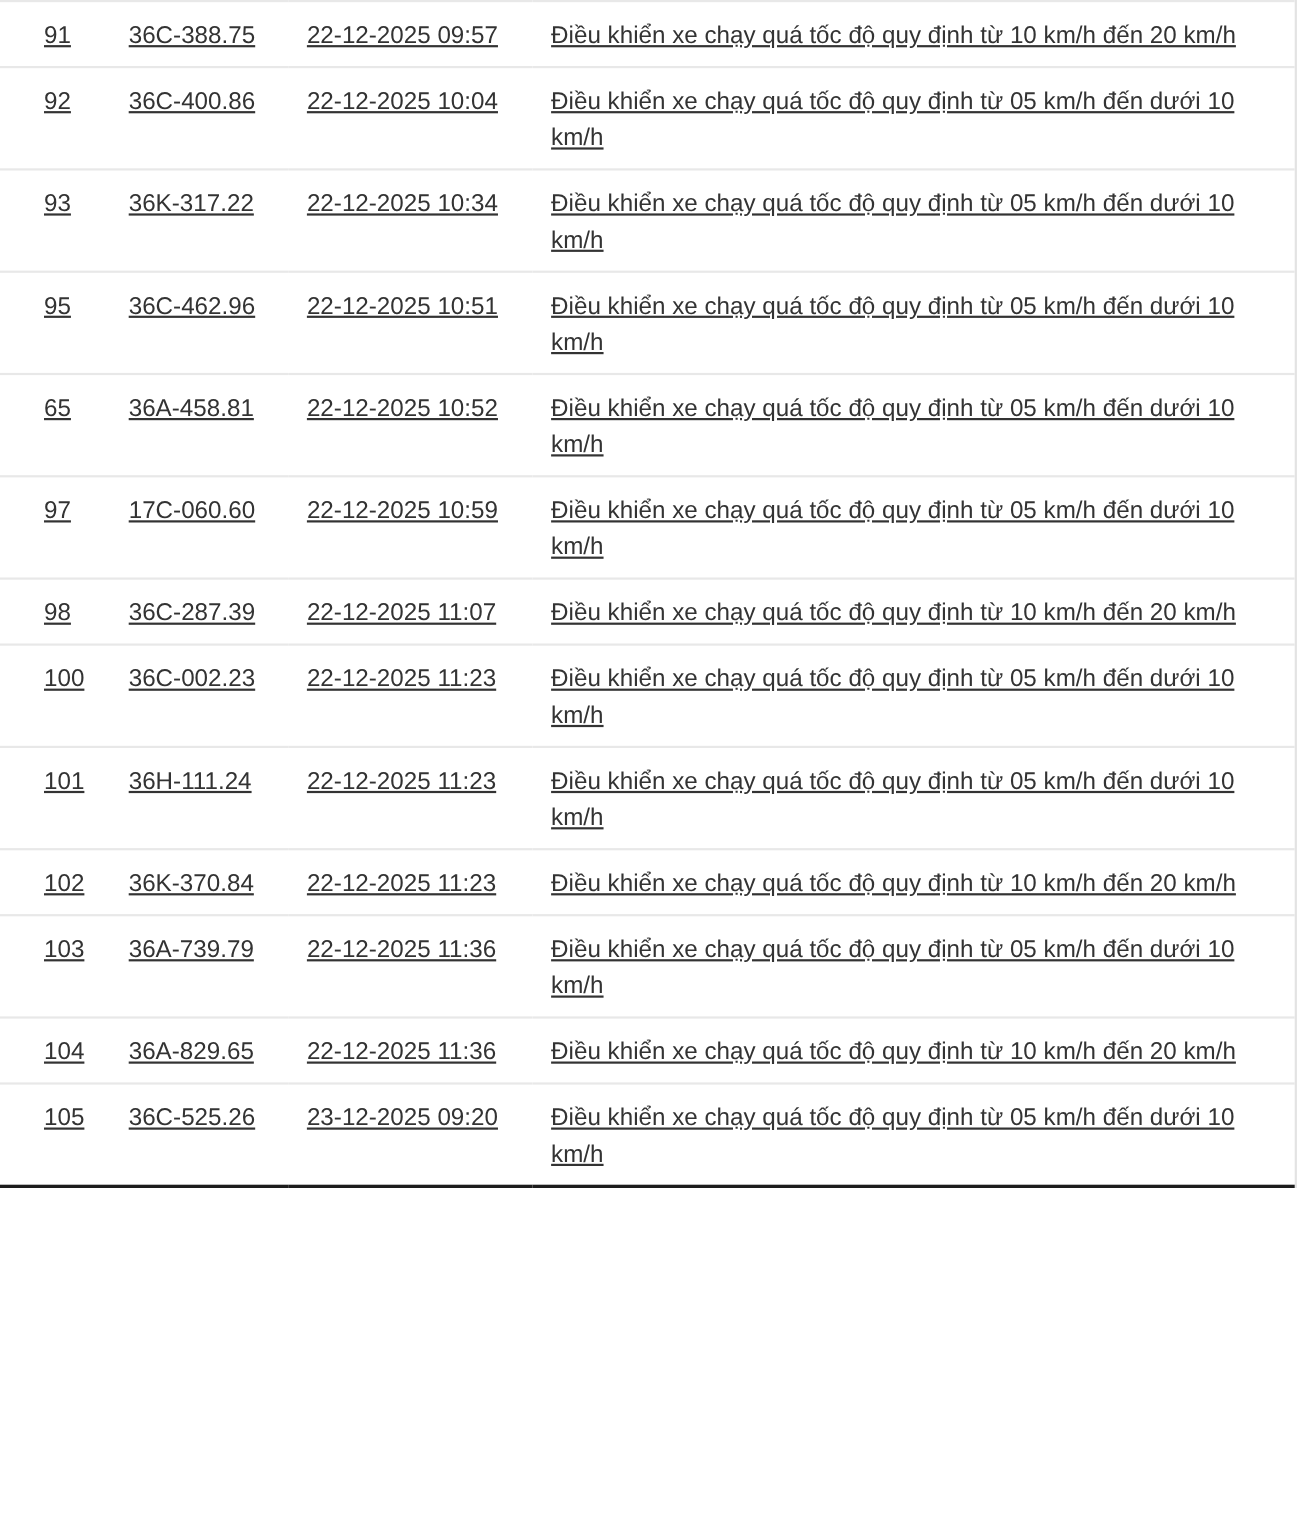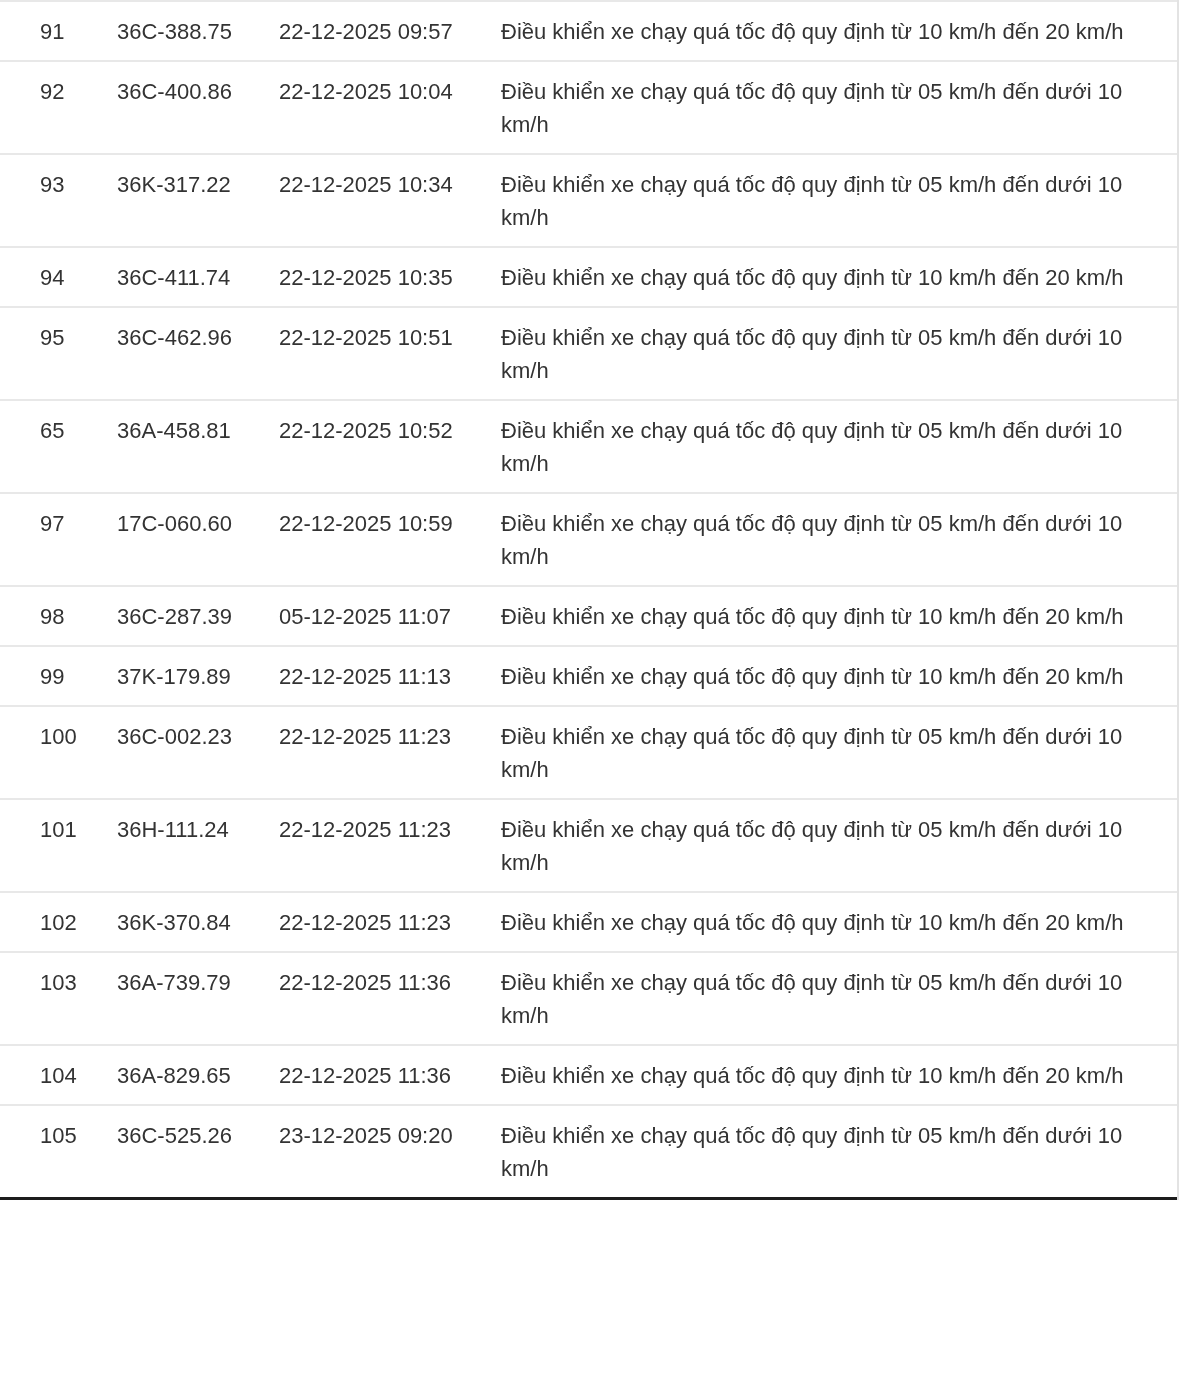--- a/index.html
+++ b/index.html
@@ -17,20 +17,21 @@
     border-right: 2px solid var(--right-border, #e3e3e3);
   }
   table.violations {
     width: 100%;
     border-collapse: collapse;
     table-layout: fixed;
     border-bottom: 3px solid var(--bottom-border, #1c1c1c);
   }
   table.violations tr {
     border-top: 2px solid var(--row-separator, #e8e8e8);
+    text-decoration: underline;
   }
   table.violations td {
     box-sizing: border-box;
     vertical-align: top;
     font-size: 22px;
     line-height: 33px;
     padding-top: 13px;
     padding-bottom: 12px;
     color: var(--text, #333333);
     word-wrap: break-word;
@@ -58,53 +59,41 @@
         <td class="c-time">22-12-2025 10:04</td>
         <td class="c-desc">Điều khiển xe chạy quá tốc độ quy định từ 05 km/h đến dưới 10 km/h</td>
       </tr>
       <tr>
         <td class="c-no">93</td>
         <td class="c-plate">36K-317.22</td>
         <td class="c-time">22-12-2025 10:34</td>
         <td class="c-desc">Điều khiển xe chạy quá tốc độ quy định từ 05 km/h đến dưới 10 km/h</td>
       </tr>
       <tr>
-        <td class="c-no">94</td>
-        <td class="c-plate">36C-411.74</td>
-        <td class="c-time">22-12-2025 10:35</td>
-        <td class="c-desc">Điều khiển xe chạy quá tốc độ quy định từ 10 km/h đến 20 km/h</td>
-      </tr>
-      <tr>
         <td class="c-no">95</td>
         <td class="c-plate">36C-462.96</td>
         <td class="c-time">22-12-2025 10:51</td>
         <td class="c-desc">Điều khiển xe chạy quá tốc độ quy định từ 05 km/h đến dưới 10 km/h</td>
       </tr>
       <tr>
         <td class="c-no">65</td>
         <td class="c-plate">36A-458.81</td>
         <td class="c-time">22-12-2025 10:52</td>
         <td class="c-desc">Điều khiển xe chạy quá tốc độ quy định từ 05 km/h đến dưới 10 km/h</td>
       </tr>
       <tr>
         <td class="c-no">97</td>
         <td class="c-plate">17C-060.60</td>
         <td class="c-time">22-12-2025 10:59</td>
         <td class="c-desc">Điều khiển xe chạy quá tốc độ quy định từ 05 km/h đến dưới 10 km/h</td>
       </tr>
       <tr>
         <td class="c-no">98</td>
         <td class="c-plate">36C-287.39</td>
-        <td class="c-time">05-12-2025 11:07</td>
-        <td class="c-desc">Điều khiển xe chạy quá tốc độ quy định từ 10 km/h đến 20 km/h</td>
-      </tr>
-      <tr>
-        <td class="c-no">99</td>
-        <td class="c-plate">37K-179.89</td>
-        <td class="c-time">22-12-2025 11:13</td>
+        <td class="c-time">22-12-2025 11:07</td>
         <td class="c-desc">Điều khiển xe chạy quá tốc độ quy định từ 10 km/h đến 20 km/h</td>
       </tr>
       <tr>
         <td class="c-no">100</td>
         <td class="c-plate">36C-002.23</td>
         <td class="c-time">22-12-2025 11:23</td>
         <td class="c-desc">Điều khiển xe chạy quá tốc độ quy định từ 05 km/h đến dưới 10 km/h</td>
       </tr>
       <tr>
         <td class="c-no">101</td>

